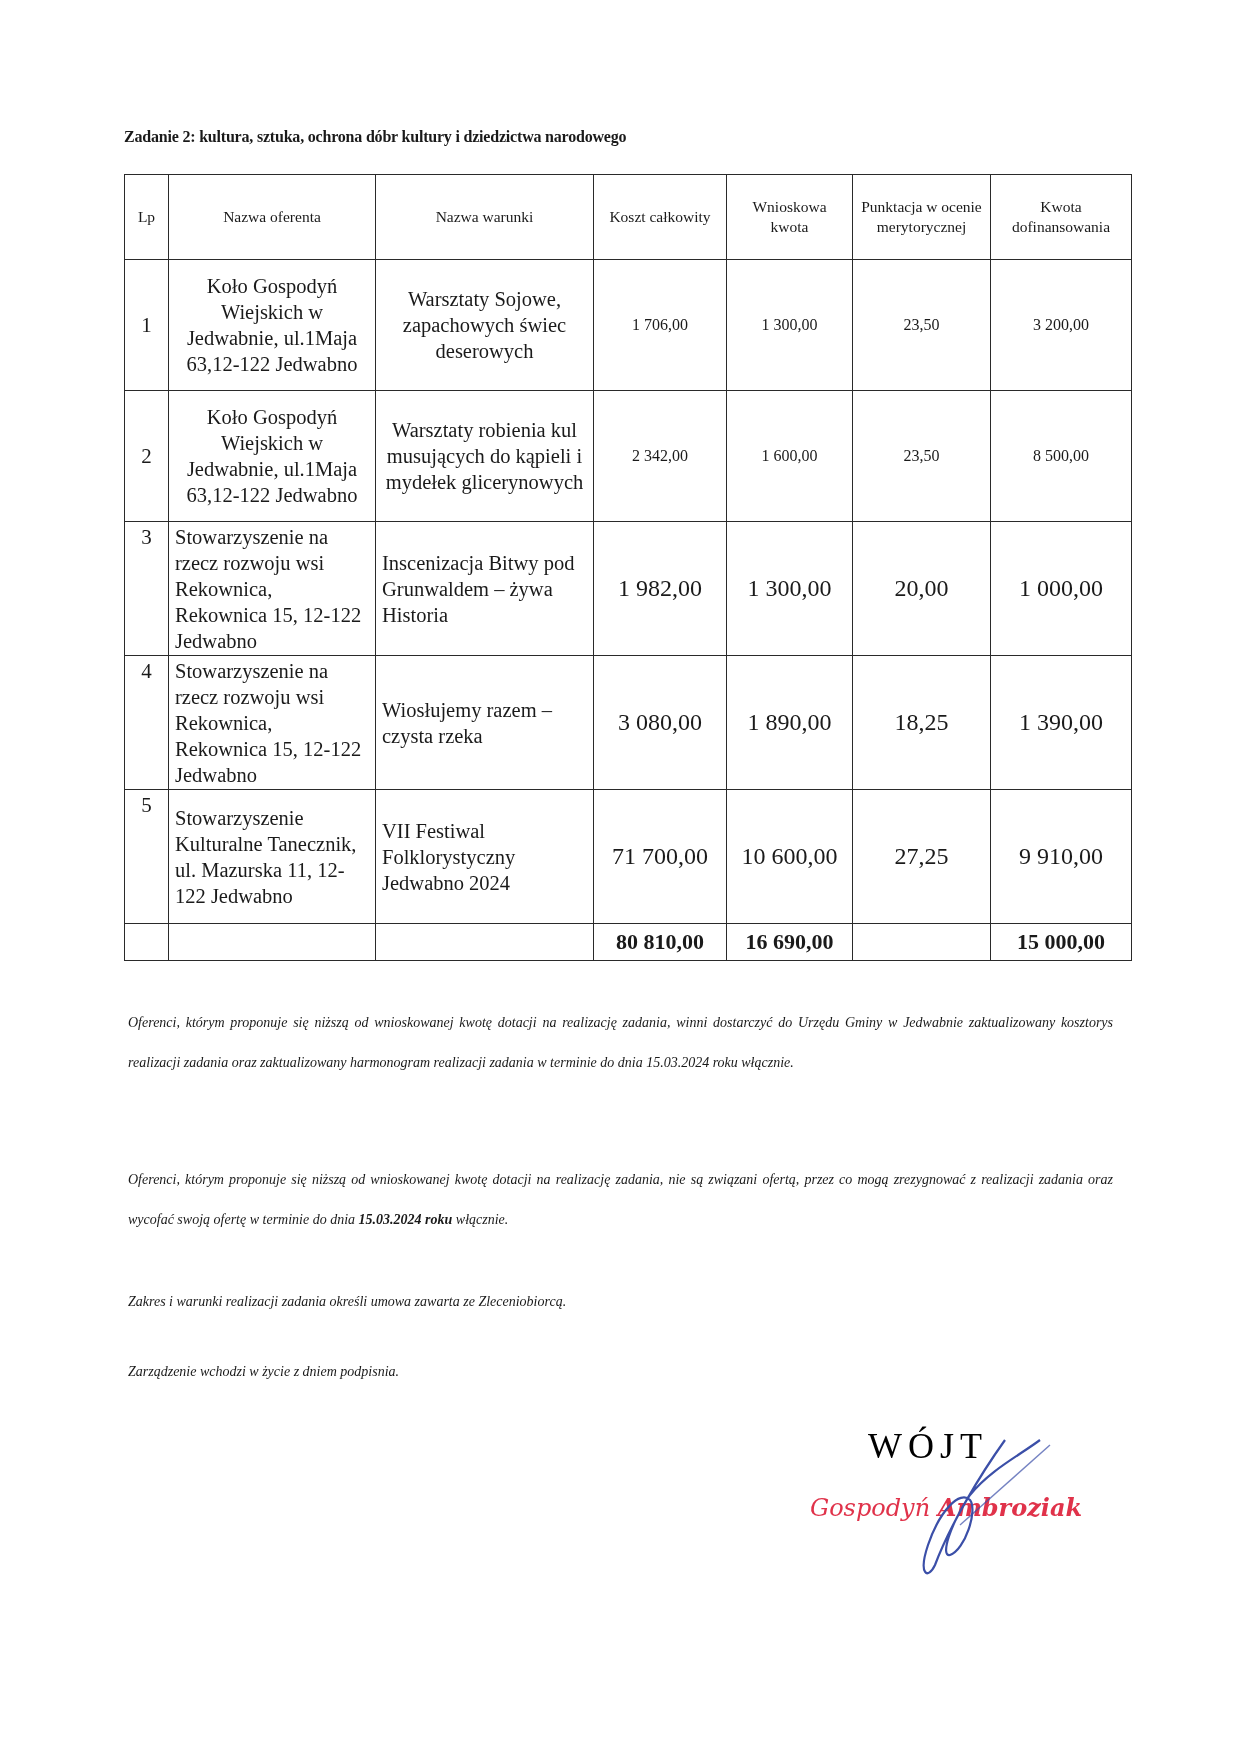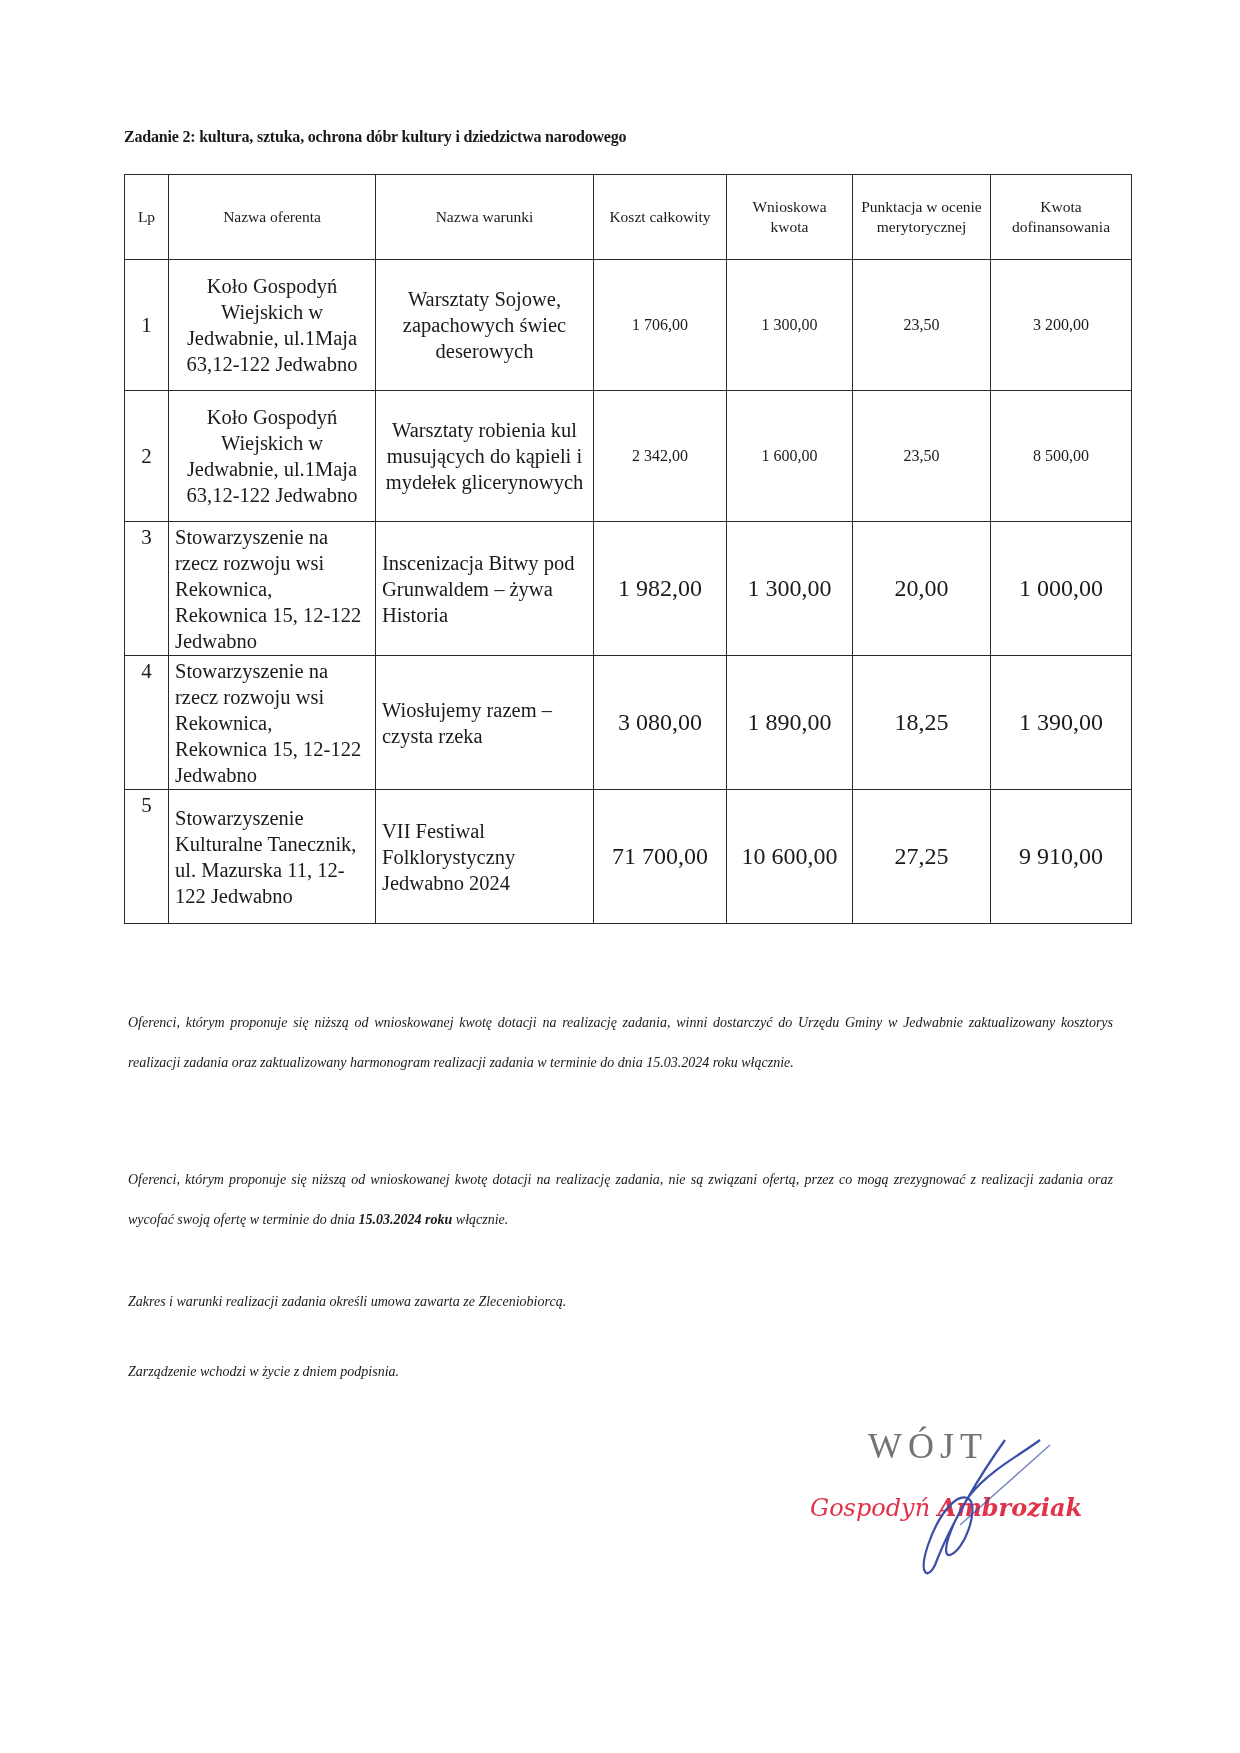--- a/index.html
+++ b/index.html
@@ -17,21 +17,21 @@
   td.left { text-align: left; padding-left: 10px; margin-left: 28px; }
   td.num { text-align: center; font-size: 16px; }
   td.num.big { font-size: 24px; }
   tr.total td { height: 36px; font-weight: bold; font-size: 22px; text-align: center; }
   .para { position: absolute; left: 128px; width: 985px; font-size: 14px; line-height: 40px; text-align: justify; font-style: italic; }
   .p1 { top: 1003px; }
   .p2 { top: 1160px; }
   .p3 { top: 1282px; }
   .p4 { top: 1352px; }
   .sign { position: absolute; left: 800px; top: 1415px; width: 300px; height: 170px; }
-  .sign .wojt { position: absolute; left: 68px; top: 10px; font-size: 36px; letter-spacing: 6px; color: #737373;
+  .sign .wojt { position: absolute; left: 68px; top: 10px; font-size: 36px; letter-spacing: 6px; color: #000000;
                 font-family: "Liberation Serif", serif; }
   .sign .person { position: absolute; left: 10px; top: 78px; font-size: 24px; color: #e0324a; font-style: italic;
                   font-family: "DejaVu Serif", serif; }
   .sign .person b { font-weight: bold; }
   .sign svg { position: absolute; left: 0; top: 0; }
 </style>
 </head>
 <body>
 
 <div class="title">Zadanie 2: kultura, sztuka, ochrona dóbr kultury i dziedzictwa narodowego</div>
@@ -96,20 +96,29 @@
     </tr>
     <tr class="row">
       <td class="lp top">5</td>
       <td class="name left">Stowarzyszenie Kulturalne Tanecznik, ul. Mazurska 11, 12-122 Jedwabno</td>
       <td class="task left">VII Festiwal Folklorystyczny Jedwabno 2024</td>
       <td class="num big">71 700,00</td>
       <td class="num big">10 600,00</td>
       <td class="num big">27,25</td>
       <td class="num big">9 910,00</td>
     </tr>
+    <tr class="total">
+      <td></td>
+      <td></td>
+      <td></td>
+      <td>80 810,00</td>
+      <td>16 690,00</td>
+      <td></td>
+      <td>15 000,00</td>
+    </tr>
   </tbody>
 </table>
 
 <div class="para p1">Oferenci, którym proponuje się niższą od wnioskowanej kwotę dotacji na realizację zadania, winni dostarczyć do Urzędu Gminy w Jedwabnie zaktualizowany kosztorys realizacji zadania oraz zaktualizowany harmonogram realizacji zadania w terminie do dnia 15.03.2024 roku włącznie.</div>
 <div class="para p2"><span>Oferenci, którym proponuje się niższą od wnioskowanej kwotę dotacji na realizację zadania, nie są związani ofertą, przez co mogą zrezygnować z realizacji zadania oraz wycofać swoją ofertę w terminie do dnia </span><b>15.03.2024 roku</b><span> włącznie.</span></div>
 <div class="para p3">Zakres i warunki realizacji zadania określi umowa zawarta ze Zleceniobiorcą.</div>
 <div class="para p4">Zarządzenie wchodzi w życie z dniem podpisnia.</div>
 
 <div class="sign">
   <div class="wojt">WÓJT</div>

